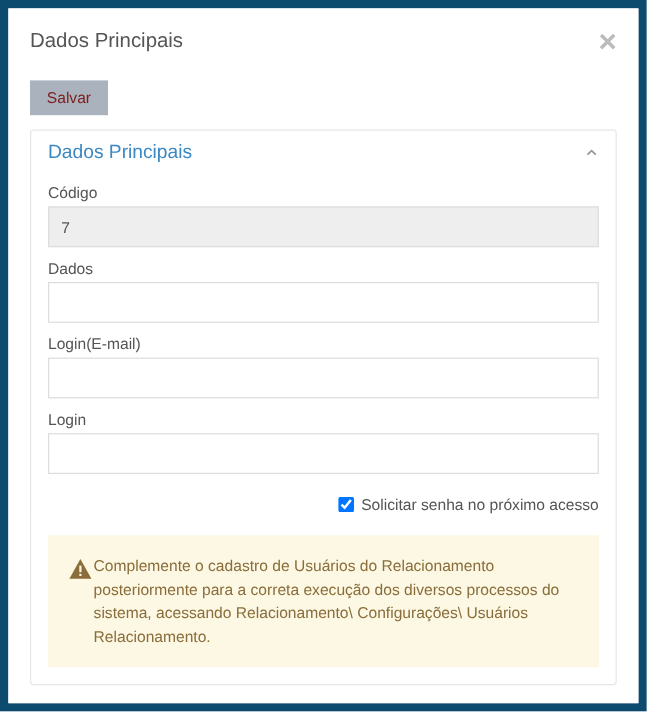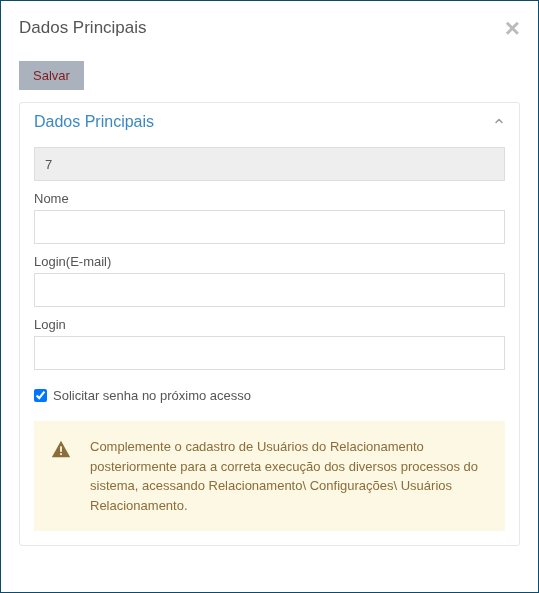--- a/index.html
+++ b/index.html
@@ -7,21 +7,21 @@
       margin: 0;
       padding: 0;
     }
     body {
       font-family: "Helvetica Neue", Helvetica, Arial, sans-serif;
       font-size: 13px;
       color: #555;
       background: #fff;
     }
     .outer {
-      border: 1px solid #0c4a6e;
+      border: 7px solid #0c4a6e;
       width: 539px;
       height: 593px;
       background: #fff;
     }
     .modal {
       background: #fff;
       height: 100%;
     }
     .modal-header {
       padding: 14px 18px 12px 18px;
@@ -100,29 +100,29 @@
       color: #555;
     }
     .checkbox-row {
       margin-top: 18px;
       margin-bottom: 18px;
       font-size: 13px;
       color: #555;
       display: flex;
       align-items: center;
       gap: 6px;
+      justify-content: flex-end;
     }
     .checkbox-row input {
       margin: 0;
     }
     .alert {
       background: #fcf8e3;
       padding: 16px 16px 16px 16px;
       display: flex;
-      gap: 18px;
       align-items: flex-start;
       font-size: 13px;
       color: #8a6d3b;
       line-height: 1.5;
     }
     .alert-icon {
       flex-shrink: 0;
       margin-top: 2px;
     }
     .alert-icon svg {
@@ -146,25 +146,26 @@
           <span class="panel-title">Dados Principais</span>
           <span class="chevron">
             <svg width="12" height="12" viewBox="0 0 24 24" fill="none" stroke="#999" stroke-width="3" stroke-linecap="round" stroke-linejoin="round">
                 <polyline points="18 15 12 9 6 15"></polyline>
               </svg>
           </span>
         </div>
         <div class="panel-body">
 
           <div class="form-group">
+            <label>Código</label>
             <input type="text" class="form-control" disabled="" value="7" style="">
           </div>
 
           <div class="form-group">
-            <label>Nome</label>
+            <label>Dados</label>
             <input type="text" class="form-control" value="" style="">
           </div>
 
           <div class="form-group">
             <label>Login(E-mail)</label>
             <input type="text" class="form-control" value="" style="">
           </div>
 
           <div class="form-group">
             <label>Login</label>

